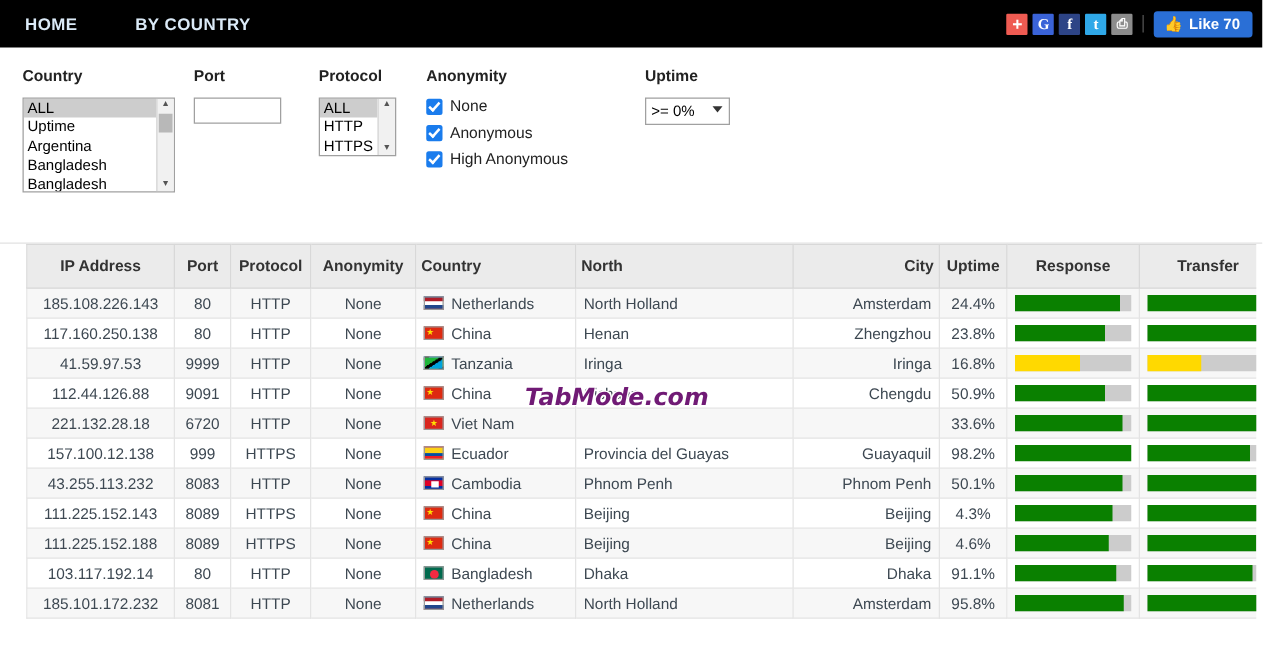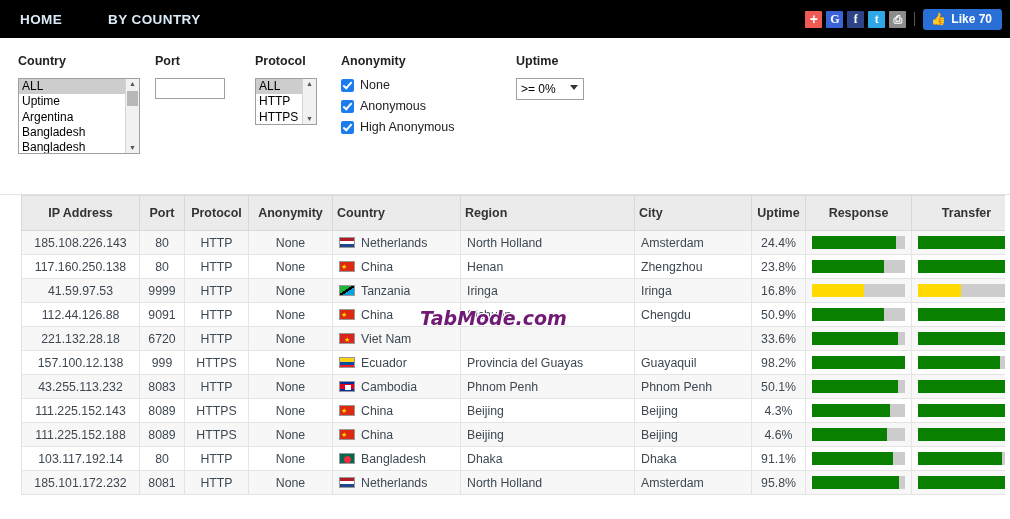--- a/index.html
+++ b/index.html
@@ -210,21 +210,21 @@
     overflow: hidden;
   }
   tr.odd td  { background: #ffffff; }
   tr.even td { background: #f7f7f7; }
   .c-ip       { width: 118px; text-align: center; }
   .c-port     { width: 45px;  text-align: center; }
   .c-proto    { width: 64px;  text-align: center; }
   .c-anon     { width: 84px;  text-align: center; }
   .c-country  { width: 128px; text-align: left; }
   .c-region   { width: 174px; text-align: left; }
-  .c-city     { width: 117px; text-align: left; }
+  .c-city     { width: 117px; text-align: right; }
   .c-uptime   { width: 54px;  text-align: center; }
   .c-resp     { width: 106px; }
   .c-trans    { width: 110px; }
 
   .flagwrap { display: flex; align-items: center; gap: 6px; }
   .flag {
     width: 16px; height: 11px;
     flex: none;
     border: 1px solid #999;
     position: relative;
@@ -355,21 +355,21 @@
 
 <div class="tablewrap">
   <table class="proxy">
     <thead>
       <tr>
         <th class="c-ip">IP Address</th>
         <th class="c-port">Port</th>
         <th class="c-proto">Protocol</th>
         <th class="c-anon">Anonymity</th>
         <th class="c-country">Country</th>
-        <th class="c-region">Region</th>
+        <th class="c-region">North</th>
         <th class="c-city">City</th>
         <th class="c-uptime">Uptime</th>
         <th class="c-resp">Response</th>
         <th class="c-trans">Transfer</th>
       </tr>
     </thead>
     <tbody id="tbody">
         <tr class="even">
           <td class="c-ip">185.108.226.143</td>
           <td class="c-port">80</td>

